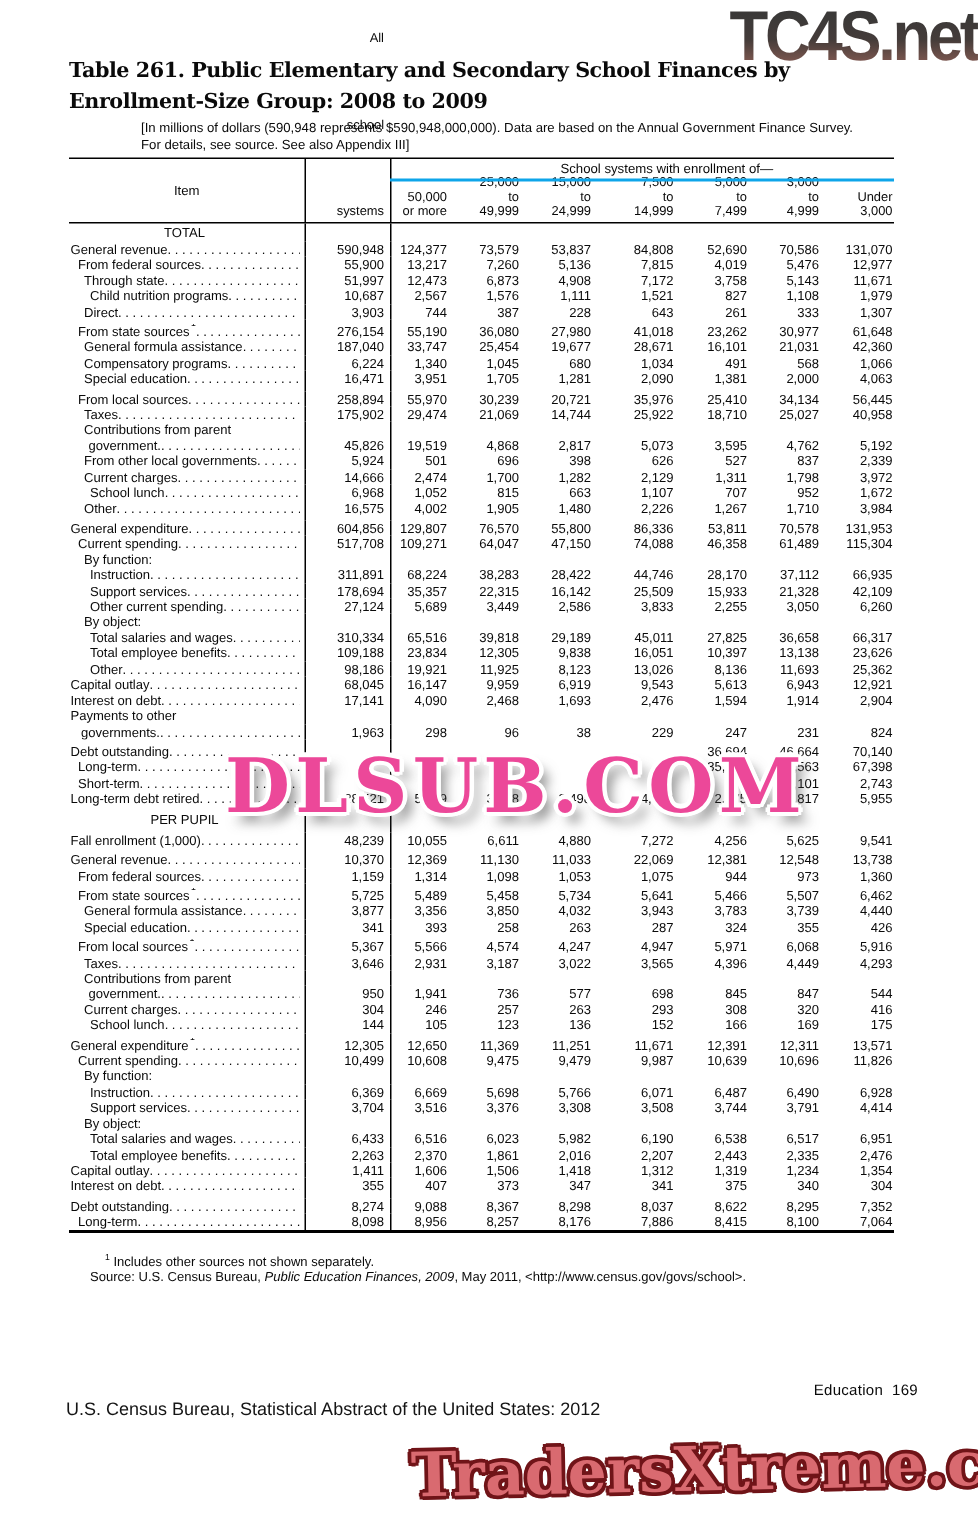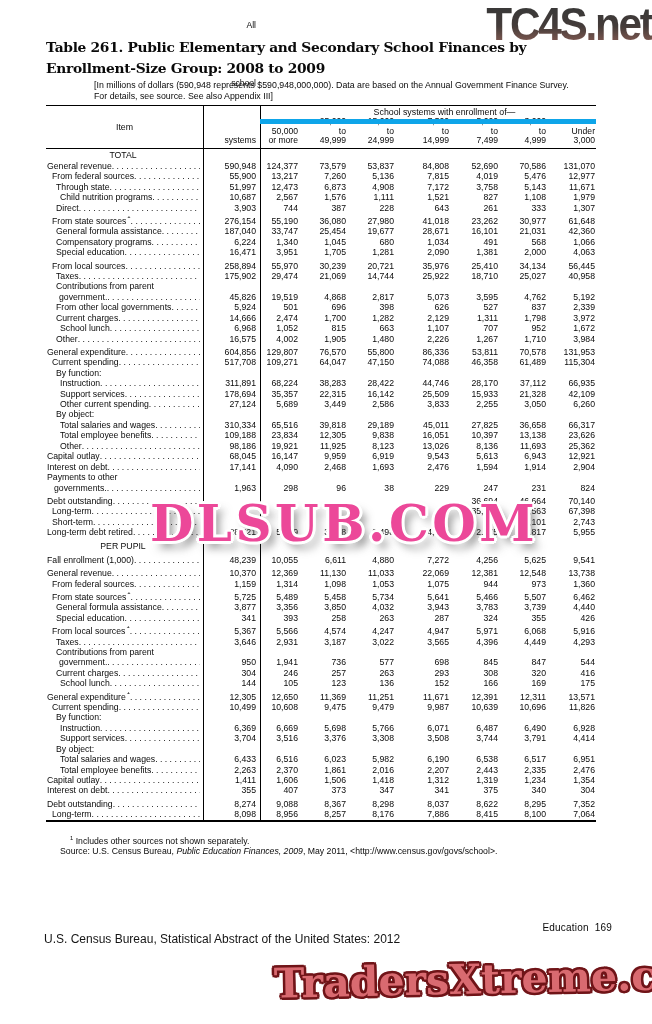--- a/index.html
+++ b/index.html
@@ -11,21 +11,21 @@
          font-family:"DejaVu Serif",serif;font-weight:bold;font-size:13.8px;
          line-height:20.5px;letter-spacing:-0.3px;}
   .note{position:absolute;left:46px;top:80px;font-size:8.8px;line-height:10.6px;white-space:nowrap;margin-left:48px;}
 
   
   .table{position:absolute;left:46px;top:105px;width:550px;border-top:1.5px solid #000;}
   .thead{position:relative;height:42px;border-bottom:1px solid #000;display:flex;}
   .hlbl{box-sizing:border-box;width:158px;border-right:1px solid #000;display:flex;
         align-items:center;justify-content:center;font-size:8.8px;}
   .spanner{position:absolute;left:214px;right:0;top:1px;height:12px;line-height:11px;
-           text-align:center;font-size:8.8px;border-bottom:5px solid #0ea5e9;padding-left:33px;}
+           text-align:center;font-size:8.8px;border-bottom:2px solid #0ea5e9;padding-left:33px;}
   .hcol{box-sizing:border-box;display:flex;flex-direction:column;justify-content:flex-end;
         text-align:right;padding:0 4px 2px 0;font-size:8.6px;}
   .hcol div{line-height:9.6px;height:9.6px;}
   .hcol.all{border-right:1px solid #000;gap:48px;}
 
   .tbody{border-bottom:2.5px solid #000;}
   .tr{display:flex;height:10.45px;line-height:10.45px;font-size:8.7px;}
   .tr.gap{height:2.8px;}
   .tr.secrow{height:12px;line-height:12px;}
   .lbl{box-sizing:border-box;width:158px;border-right:1px solid #000;display:flex;

